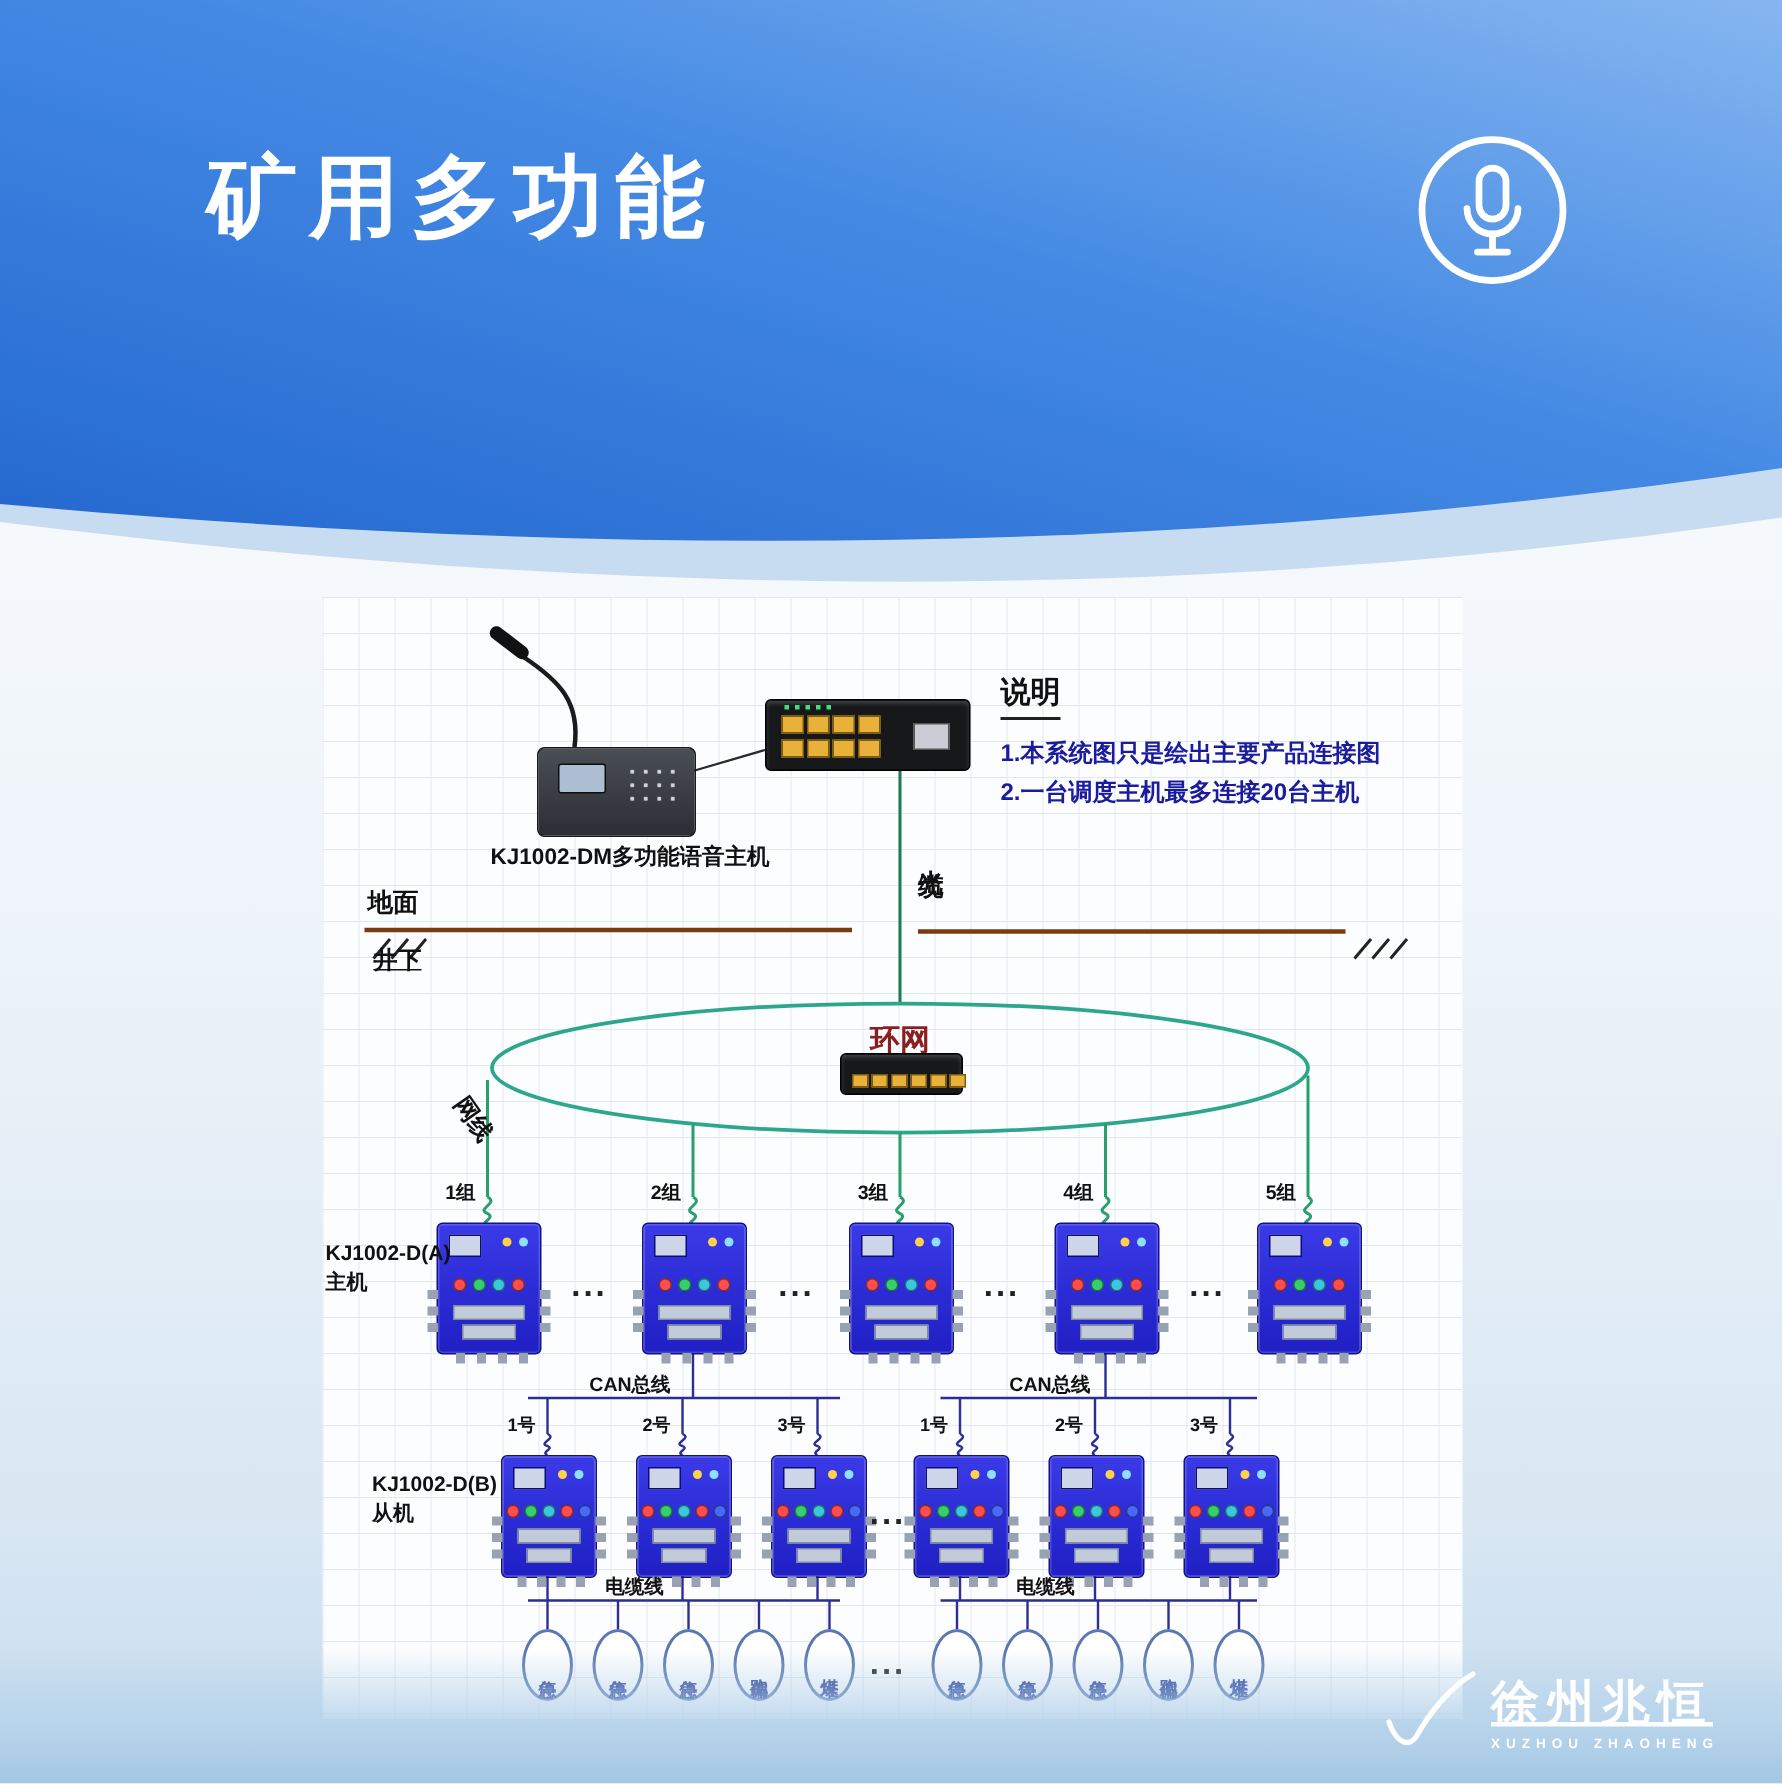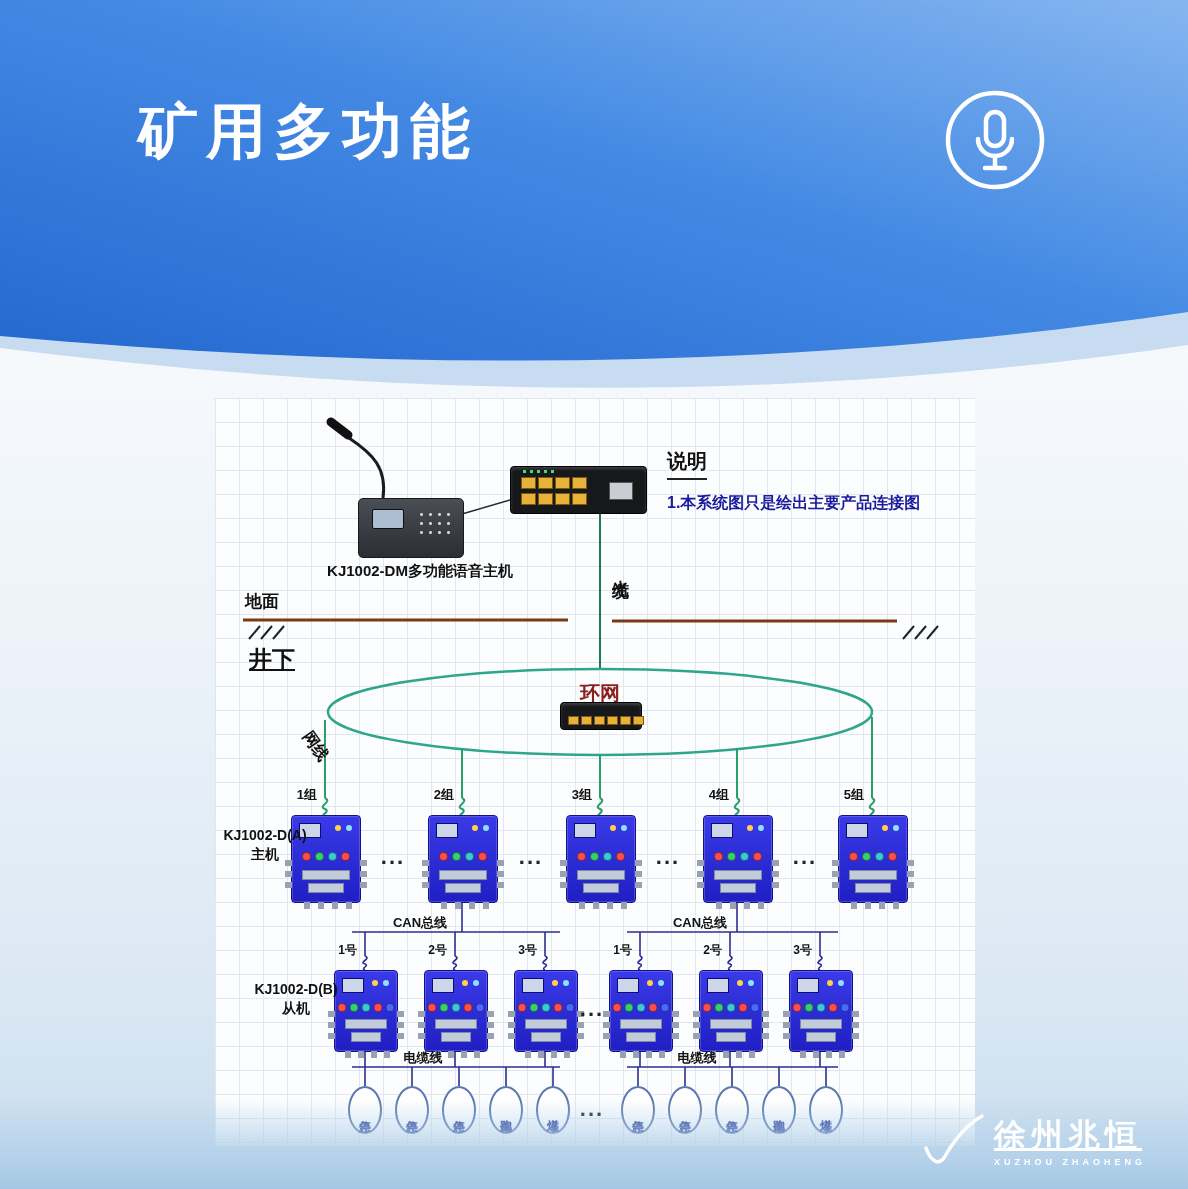--- a/index.html
+++ b/index.html
@@ -70,21 +70,21 @@
   .dev .pl{position:absolute;left:10px;right:10px;height:8px;background:#c2cbda;border:1px solid #7e8aa0;}
   .dev .pl.a{bottom:22px;}
   .dev .pl.b{bottom:9px;left:16px;right:16px;}
   .dev.slave{top:572px;width:62px;height:80px;}
   .dev.slave::before{top:40px;box-shadow:0 11px 0 #98a2b2,0 22px 0 #98a2b2,69px 0 0 #98a2b2,69px 11px 0 #98a2b2,69px 22px 0 #98a2b2;}
   .dev.slave::after{left:10px;box-shadow:13px 0 0 #98a2b2,26px 0 0 #98a2b2,39px 0 0 #98a2b2;}
   .dev.slave .leds{top:32px;gap:3px;}
 
   .grp-lbl{position:absolute;top:388px;width:32px;text-align:right;font-size:13px;font-weight:700;color:#111;}
   .unit-lbl{position:absolute;top:544px;width:30px;text-align:right;font-size:12px;font-weight:700;color:#111;}
-  .side-lbl{position:absolute;text-align:center;font-size:14px;font-weight:800;color:#111;line-height:1.35;}
+  .side-lbl{position:absolute;font-size:14px;font-weight:800;color:#111;line-height:1.35;}
   .bus-lbl{position:absolute;width:90px;text-align:center;font-size:13px;font-weight:800;color:#111;}
 
   .sensor{position:absolute;top:688px;width:34px;height:48px;background:#fff;border:2px solid #5b79b0;
     border-radius:50%;display:flex;align-items:center;justify-content:center;box-sizing:border-box;}
   .sensor span{writing-mode:vertical-rl;text-orientation:upright;font-size:12px;font-weight:800;color:#253a96;line-height:1;}
 
   .dots{position:absolute;width:34px;text-align:center;font-size:22px;font-weight:900;color:#222;letter-spacing:2px;line-height:1;}
 
   
   .footband{position:absolute;left:0;bottom:0;width:100%;height:90px;
@@ -209,26 +209,27 @@
           <i></i>
           <i></i>
         </span>
       <span class="uplink"></span>
     </div>
 
     <div class="notes">
       <span class="ntitle">说明</span>
       <ul>
         <li>1.本系统图只是绘出主要产品连接图</li>
+        <li>2.一台调度主机最多连接20台主机</li>
       </ul>
     </div>
 
     <div class="lbl vtext" style="left:394px;top:168px;font-size:17px;">光缆</div>
     <div class="lbl" style="left:30px;top:192px;font-size:17px;">地面</div>
-    <div class="lbl" style="left:34px;top:246px;font-size:23px;text-decoration:underline;">井下</div>
+    <div class="lbl" style="left:34px;top:232px;font-size:16px;text-decoration:underline;">井下</div>
 
     <div class="lbl" style="left:345px;top:282px;width:80px;text-align:center;font-size:20px;color:#8b1f1f;">环网</div>
     <div class="switch ring">
       <span class="ports">
           <i></i>
           <i></i>
           <i></i>
           <i></i>
           <i></i>
           <i></i>

